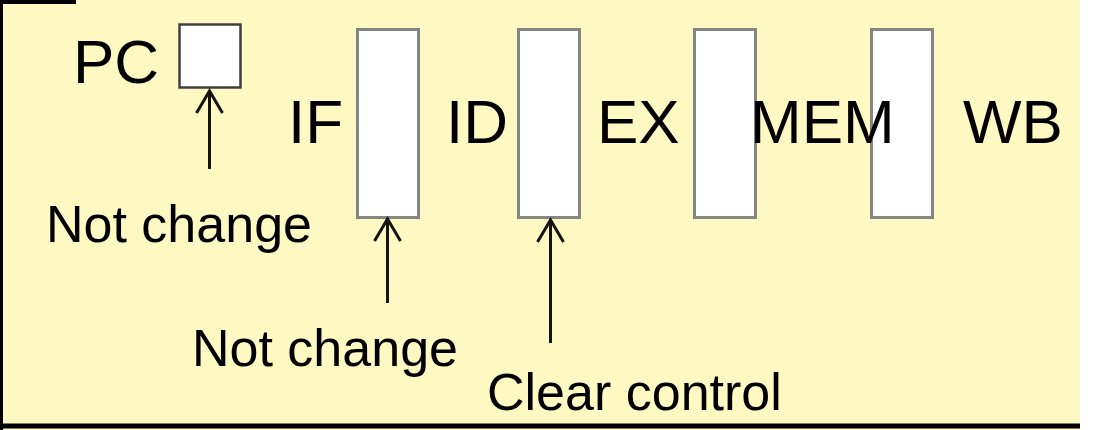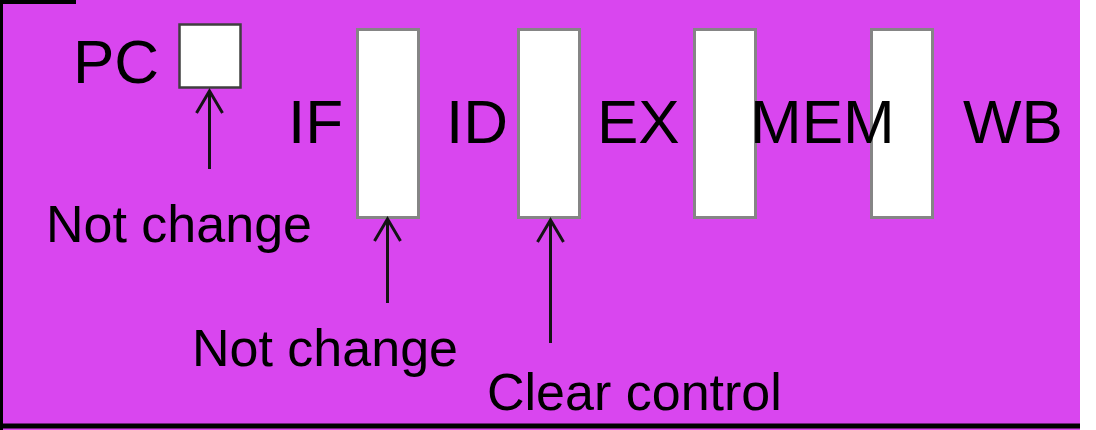--- a/index.html
+++ b/index.html
@@ -4,21 +4,21 @@
 <style>
   html, body {
     margin: 0;
     padding: 0;
     background: #ffffff;
   }
   .stage-wrap {
     position: relative;
     width: 1080px;
     height: 430px;
-    background: #d946ef;
+    background: #fef9c3;
     overflow: hidden;
   }
   svg text {
     font-family: "Liberation Sans", sans-serif;
     fill: #000000;
   }
   .stage-label { font-size: 62px; }
   .pc-label    { font-size: 62px; }
   .annot-label { font-size: 52px; }
 </style>

